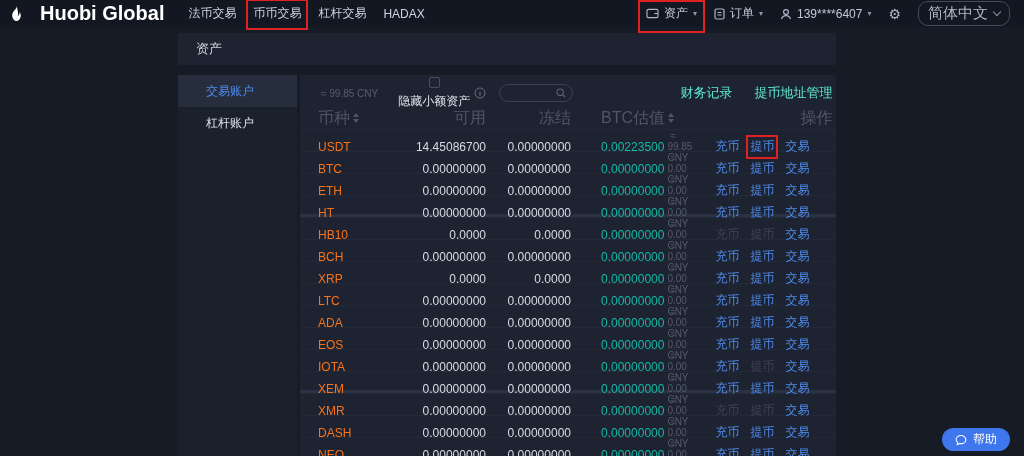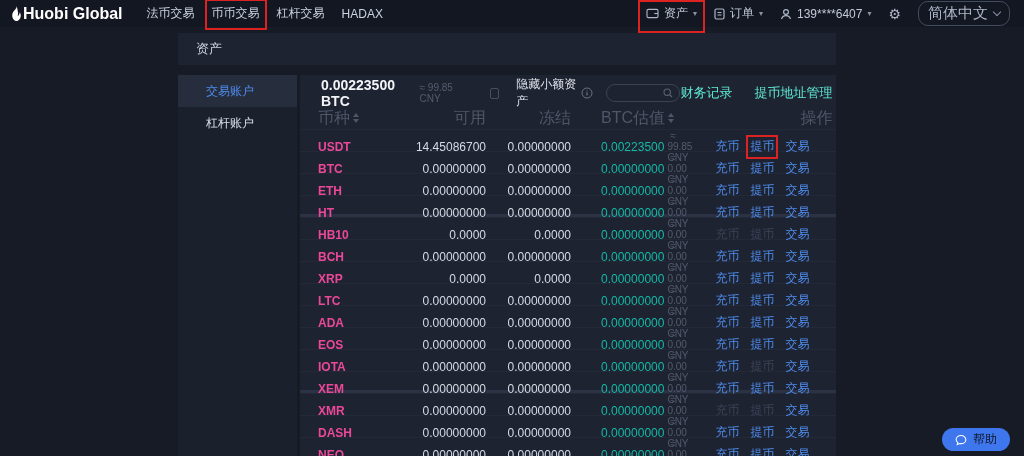--- a/index.html
+++ b/index.html
@@ -10,22 +10,22 @@
     color:#d6dbe6;
     position:relative;
   }
   a { text-decoration:none; cursor:pointer; }
 
   
   .topnav {
     height:27px; background:#131722; display:flex; align-items:center;
     padding:0 14px 0 10px; position:relative; z-index:5;
   }
-  .logo { display:flex; align-items:center; gap:0; color:#ffffff;
-          font-size:16px; font-weight:bold; margin-right:24px; white-space:nowrap; }
+  .logo { display:flex; align-items:center; gap:17px; color:#ffffff;
+          font-size:20px; font-weight:bold; margin-right:24px; white-space:nowrap; }
   .nav-item { color:#ccd2e0; font-size:12px; margin-right:17px; position:relative; white-space:nowrap; }
   .nav-right { margin-left:auto; display:flex; align-items:center; gap:17px;
                color:#c3c9d8; font-size:12px; }
   .menu-group { display:flex; align-items:center; gap:5px; position:relative; cursor:pointer; white-space:nowrap; }
   .caret { font-size:8px; color:#8a92a6; line-height:1; }
   .icon-stroke { stroke:#aeb6c8; fill:none; stroke-width:1.2; }
   .gear { font-size:14px; color:#aeb6c8; cursor:pointer; line-height:1; }
   .lang-pill { border:1px solid #434b5e; border-radius:10px; padding:2px 9px;
                font-size:15px; color:#aeb6c8; display:flex; align-items:center; gap:6px; cursor:pointer; }
   .chev { width:6px; height:6px; border-right:1px solid #8a92a6; border-bottom:1px solid #8a92a6;
@@ -40,21 +40,21 @@
   .side-item { height:32px; display:flex; align-items:center; padding-left:28px;
                font-size:12px; color:#dbe0ea; cursor:pointer; }
   .side-item.active { background:#262d3d; color:#4e8cee; }
   .main { flex:1; background:#1e2331; padding-top:6px; }
 
   
   .summary { display:flex; align-items:center; padding:4px 16px 6px; height:26px; }
   .sum-label { font-size:13px; color:#eef1f6; font-weight:bold; }
   .sum-btc { font-size:14px; color:#f2f4f8; font-weight:bold; margin-left:5px; }
   .sum-cny { font-size:10px; color:#555c6e; margin-left:5px; }
-  .hide-group { display:flex; align-items:center; margin-left:20px; gap:17px; cursor:pointer; }
+  .hide-group { display:flex; align-items:center; margin-left:20px; gap:5px; cursor:pointer;flex-direction:column; }
   .checkbox { width:11px; height:11px; border:1px solid #454e63; border-radius:2px; background:transparent; }
   .hide-label { font-size:12px; color:#dfe3ec; }
   .info-icon { margin-left:4px; display:inline-flex; cursor:pointer; }
   .search { margin-left:13px; width:74px; height:18px; border:1px solid #3a4254; border-radius:9px;
             display:flex; align-items:center; padding:0 6px; }
   .search input { flex:1; min-width:0; background:transparent; border:none; outline:none;
                   color:#d6dbe6; font-size:11px; }
   .links { margin-left:auto; display:flex; gap:22px; }
   .link { color:#5eead4; font-size:13px; white-space:nowrap; }
 
@@ -65,29 +65,29 @@
   .th-coin { display:flex; align-items:center; gap:3px; padding-left:2px; }
   .th-right, .num { text-align:right; }
   .th-btcv, .btcv { padding-left:30px; display:flex; align-items:center; gap:3px; }
   .sort { display:inline-flex; flex-direction:column; gap:2px; }
   .tri-up { width:0; height:0; border-left:3px solid transparent; border-right:3px solid transparent;
             border-bottom:4px solid #4f5668; }
   .tri-down { width:0; height:0; border-left:3px solid transparent; border-right:3px solid transparent;
               border-top:4px solid #4f5668; }
   .trow { height:22px; border-top:1px solid #232937; font-size:12px; color:#d6dbe6; }
   .trow.group-end { border-bottom:3px solid #2b3243; }
-  .coin { padding-left:2px; color:#ec4899;font-weight:bold; }
+  .coin { padding-left:2px; color:#f97316; }
   .btcv b { font-weight:normal; color:#14b8a6; }
   .btcv i { font-style:normal; color:#545b6d; font-size:10px; }
   .acts { display:flex; justify-content:center; gap:11px; }
   .acts a { color:#4e8cee; font-size:12px; position:relative; white-space:nowrap; }
   .acts a.disabled { color:#3c4356; }
 
   
-  .help-btn { position:absolute; right:14px; bottom:5px; background:#3e76ed; color:#0f172a;
+  .help-btn { position:absolute; right:14px; bottom:5px; background:#3e76ed; color:#ffffff;
               border-radius:12px; height:23px; padding:0 13px; display:flex; align-items:center;
               gap:6px; font-size:12px; cursor:pointer; z-index:6; }
 
   
   .red-box { position:absolute; border:2px solid #dd2222; pointer-events:none; z-index:10; }
   .rb-nav   { left:-7px; right:-7px; top:-6px; bottom:-8px; }
   .rb-assets{ left:-8px; right:-8px; top:-5px; bottom:-11px; }
   .rb-link  { left:-4px; right:-4px; top:-3px; bottom:-4px; }
 </style>
 </head>
@@ -159,21 +159,20 @@
       <div class="side-item active">
         <span>交易账户</span>
       </div>
       <div class="side-item">
         <span>杠杆账户</span>
       </div>
     </div>
 
     <div class="main">
       <div class="summary">
-        <span class="sum-btc">0.00223500 BTC</span>
         <span class="sum-cny">≈ 99.85 CNY</span>
         <span class="hide-group">
           <span class="checkbox"></span>
           <span class="hide-label">隐藏小额资产</span>
         </span>
         <span class="info-icon">
           <svg width="12" height="12" viewBox="0 0 12 12">
               <circle cx="6" cy="6" r="5" fill="none" stroke="#6a7283" stroke-width="1"></circle>
               <path d="M6 5.2v3.2M6 3.4v.9" stroke="#6a7283" stroke-width="1.2"></path>
             </svg>

